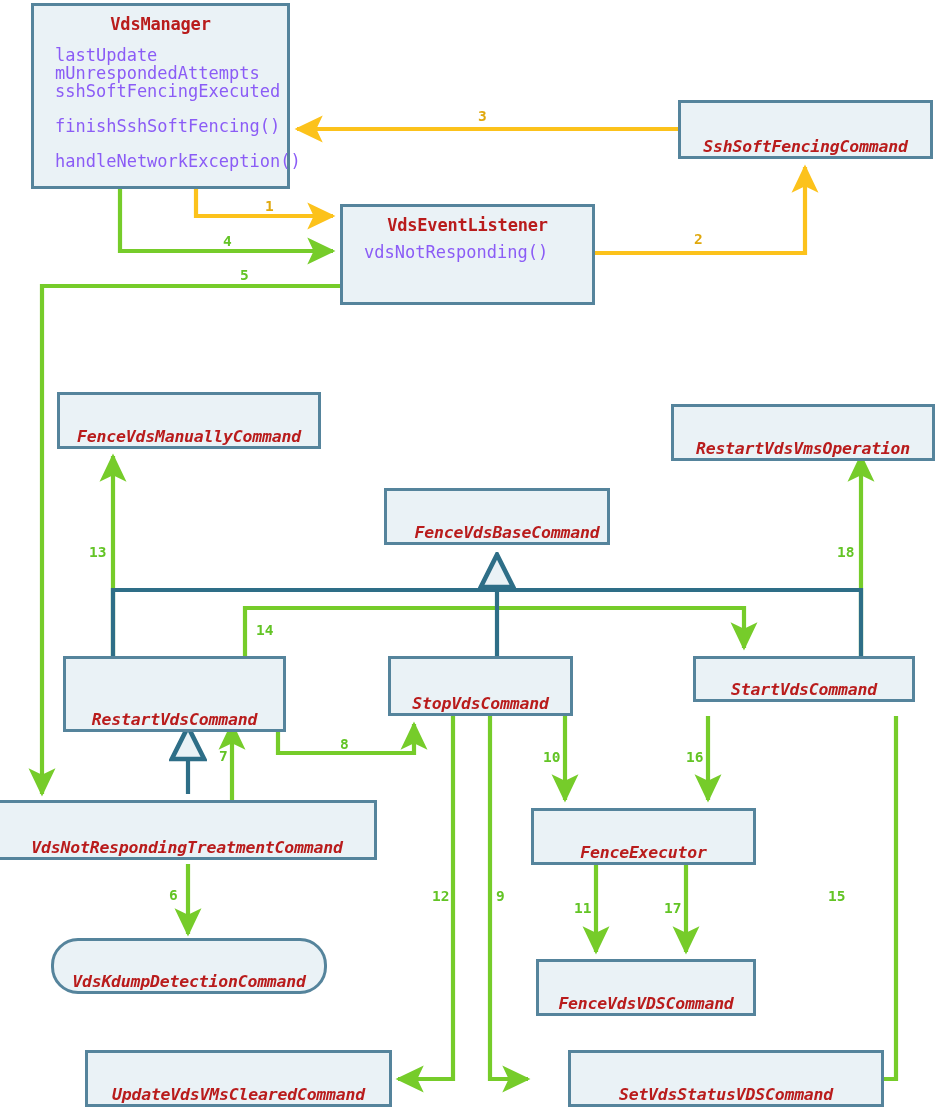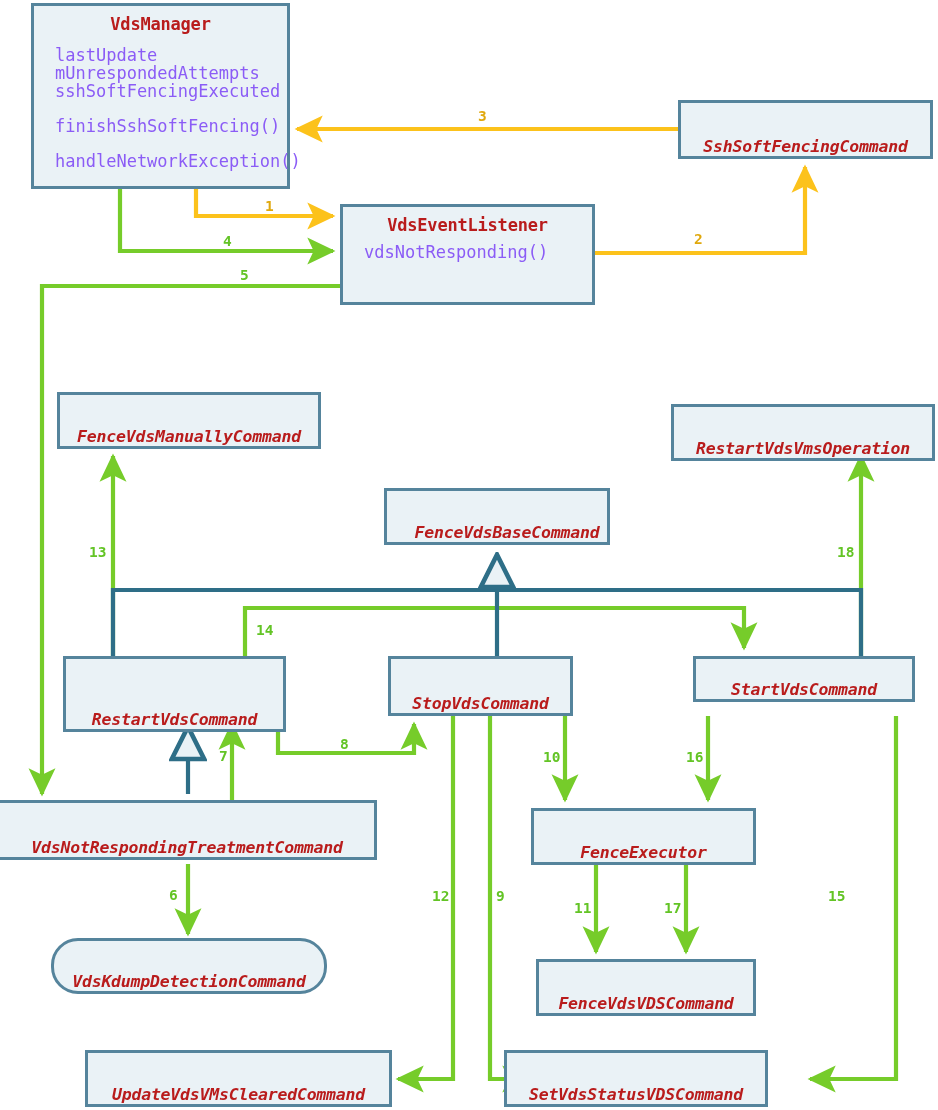--- a/index.html
+++ b/index.html
@@ -198,21 +198,21 @@
   </div>
 
   <div class="uml-box box-simple" style="left:536px; top:959px; width:220px; height:57px;">
     <div class="uml-title">FenceVdsVDSCommand</div>
   </div>
 
   <div class="uml-box box-simple" style="left:85px; top:1050px; width:307px; height:57px;">
     <div class="uml-title">UpdateVdsVMsClearedCommand</div>
   </div>
 
-  <div class="uml-box box-simple" style="left:504px; top:1050px; width:264px; height:57px;">
+  <div class="uml-box box-simple" style="left:568px; top:1050px; width:316px; height:57px;">
     <div class="uml-title">SetVdsStatusVDSCommand</div>
   </div>
 
   <div class="edge-label lbl-amber" style="left:478px; top:108px;">3</div>
   <div class="edge-label lbl-amber" style="left:265px; top:198px;">1</div>
   <div class="edge-label lbl-amber" style="left:694px; top:231px;">2</div>
   <div class="edge-label lbl-green" style="left:223px; top:233px;">4</div>
   <div class="edge-label lbl-green" style="left:240px; top:267px;">5</div>
   <div class="edge-label lbl-green" style="left:89px; top:544px;">13</div>
   <div class="edge-label lbl-green" style="left:837px; top:544px;">18</div>

